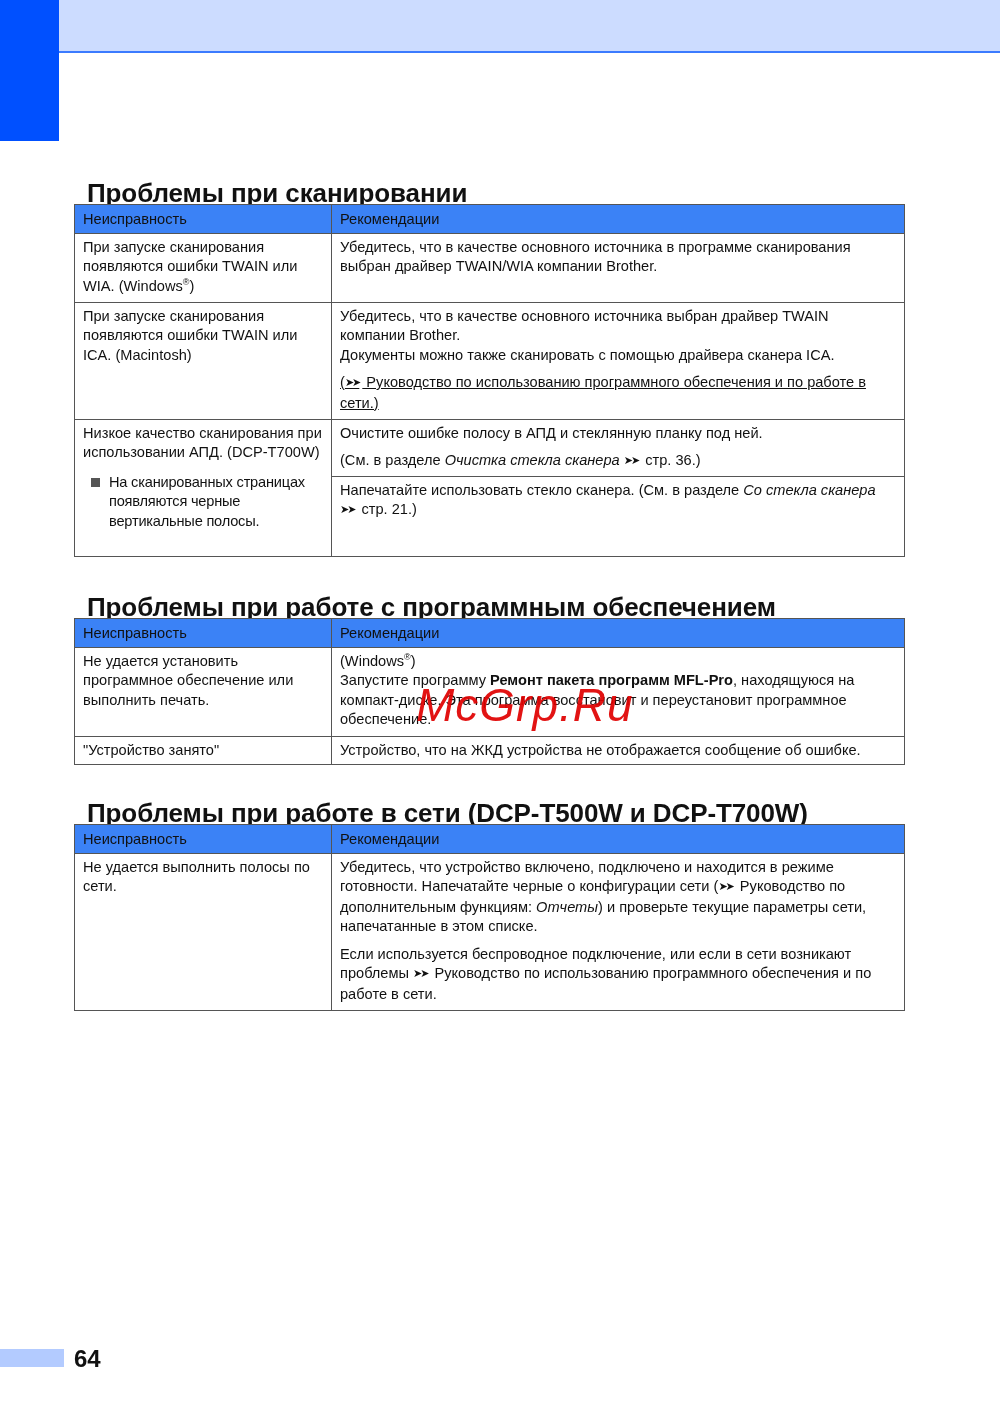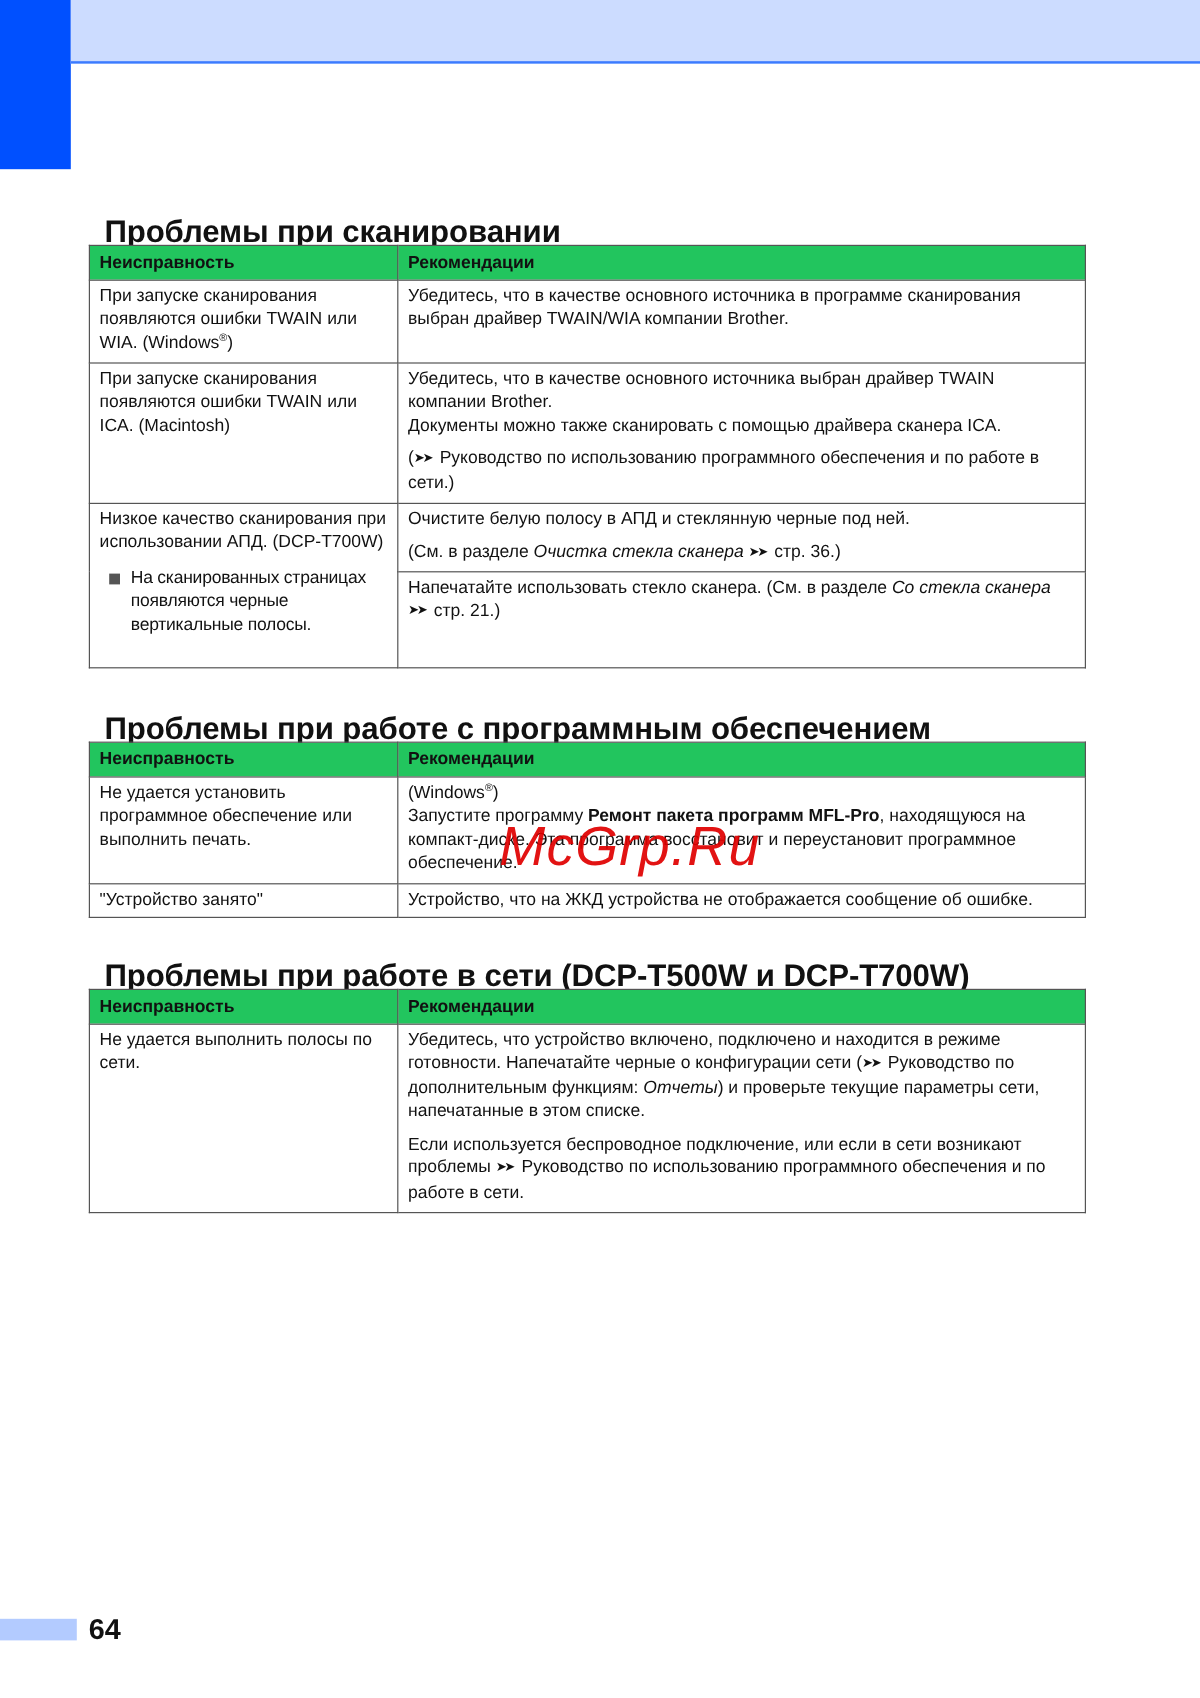--- a/index.html
+++ b/index.html
@@ -23,21 +23,21 @@
     border-collapse: collapse; table-layout: fixed;
     font-size: 14.6px; line-height: 19.5px;
   }
   table.tt col.c1 { width: 257px; }
   table.tt col.c2 { width: 573px; }
   table.tt th, table.tt td {
     border: 1px solid #555; vertical-align: top; text-align: left;
     padding: 4px 7px 4px 8px;
   }
   table.tt th {
-    background: #22c55e; font-weight: bold; height: 19px; padding-top: 5px; padding-bottom: 3px;
+    background: #3b82f6; font-weight: normal; height: 19px; padding-top: 5px; padding-bottom: 3px;
   }
   td .para { margin: 0; }
   td .para + .para.gap { margin-top: 8px; }
   .arr { font-size: 11px; letter-spacing: -2px; margin-right: 3px; position: relative; top: -1px; }
   sup { font-size: 9px; line-height: 0; }
   .bullet-item { display: flex; margin-top: 10px; padding-left: 8px; }
   .bullet-sq { width: 9px; height: 9px; background: #555; margin: 5px 9px 0 0; flex: none; }
   .bullet-text { letter-spacing: -0.2px; }
   td.split-top { border-bottom: 1px solid #555; }
   .watermark {
@@ -67,35 +67,35 @@
     <td>
       <span>При запуске сканирования появляются ошибки TWAIN или WIA. (Windows</span><sup>®</sup><span>)</span>
     </td>
     <td>Убедитесь, что в качестве основного источника в программе сканирования выбран драйвер TWAIN/WIA компании Brother.</td>
   </tr>
   <tr style="height:117px;">
     <td>При запуске сканирования появляются ошибки TWAIN или ICA. (Macintosh)</td>
     <td>
       <p class="para">Убедитесь, что в качестве основного источника выбран драйвер TWAIN компании Brother.</p>
       <p class="para">Документы можно также сканировать с помощью драйвера сканера ICA.</p>
-      <p class="para gap" style="margin-top:8px;">
+      <p class="para gap" style="margin-top:8px;text-decoration:underline;">
         <span>(</span><span class="arr">➤➤</span><span> Руководство по использованию программного обеспечения и по работе в сети.)</span>
       </p>
     </td>
   </tr>
   <tr style="height:57px;">
     <td rowspan="2">
       <div>Низкое качество сканирования при использовании АПД. (DCP-T700W)</div>
       <div class="bullet-item">
         <span class="bullet-sq"></span>
         <span class="bullet-text">На сканированных страницах появляются черные вертикальные полосы.</span>
       </div>
     </td>
     <td class="split-top">
-      <p class="para">Очистите белую полосу в АПД и стеклянную черные под ней.</p>
+      <p class="para">Очистите ошибке полосу в АПД и стеклянную планку под ней.</p>
       <p class="para" style="margin-top:8px;">
         <span>(См. в разделе </span><i>Очистка стекла сканера</i> <span class="arr">➤➤</span><span> стр. 36.)</span>
       </p>
     </td>
   </tr>
   <tr style="height:80px;">
     <td>
       <span>Напечатайте использовать стекло сканера. (См. в разделе </span><i>Со стекла сканера</i> <span class="arr">➤➤</span><span> стр. 21.)</span>
     </td>
   </tr>

